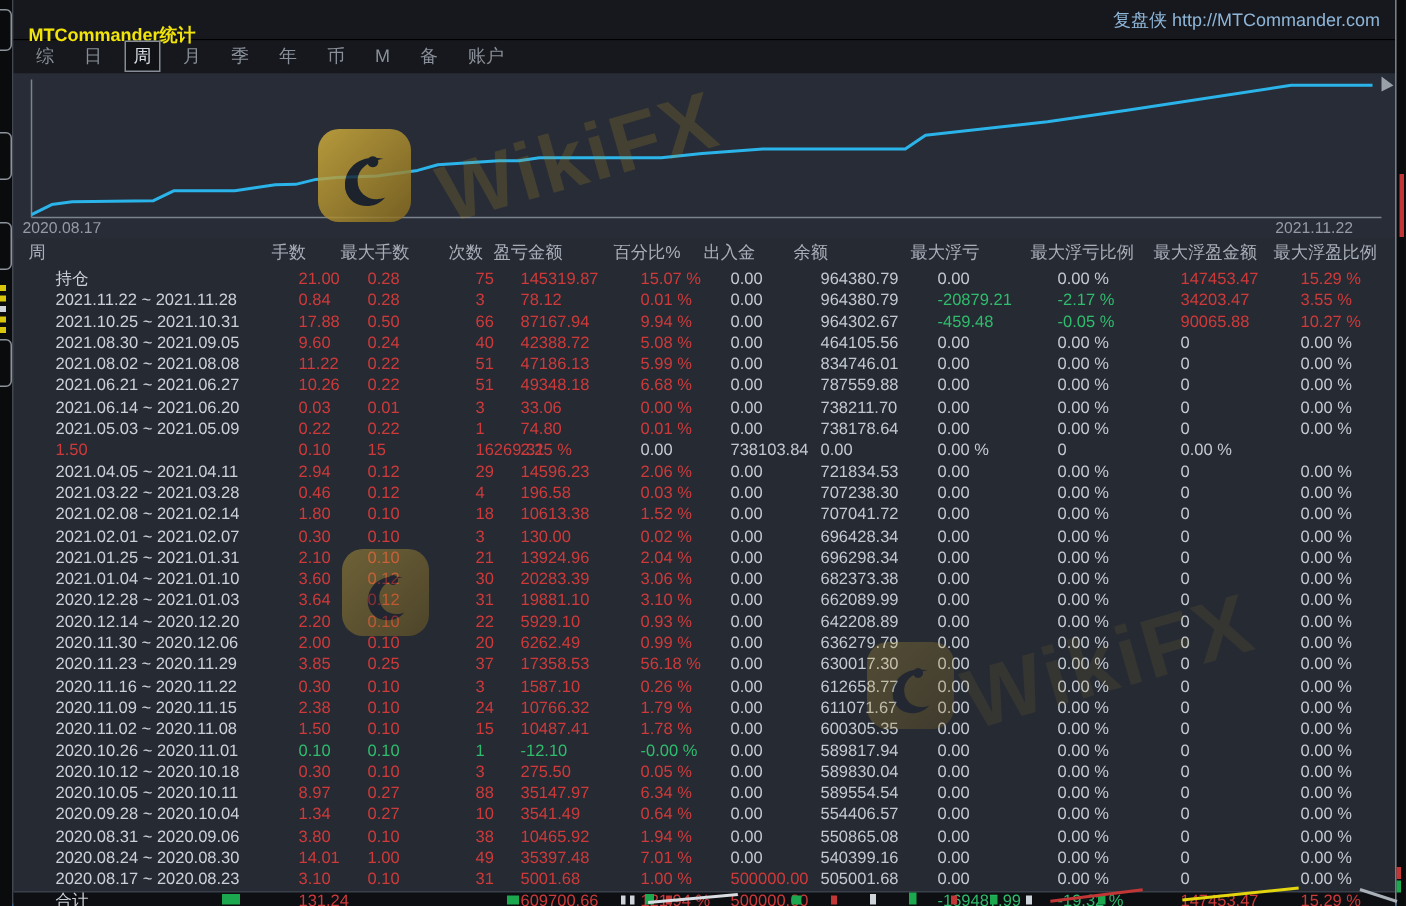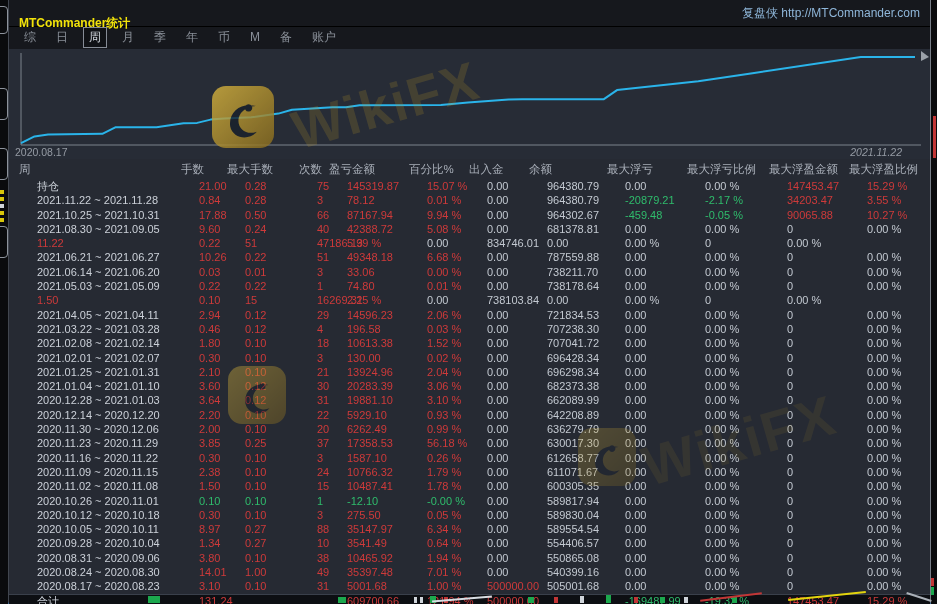--- a/index.html
+++ b/index.html
@@ -14,21 +14,21 @@
   .title{color:#f2e30a;font-weight:bold;font-size:12px;margin-top:20px;}
   .brand{color:#8fb6d9;font-size:12px;}
   .menubar{height:20px;background:#16181d;display:flex;align-items:center;gap:10px;
            padding:0 0 2px 10px;}
   .menu-item{color:#8a9099;font-size:12px;padding:1px 5px;cursor:default;}
   .menu-item.active{color:#d6dbe2;border:1px solid #868c96;background:#101216;}
   
   .chart-area{position:relative;height:110px;background:#272c36;}
   .chart-area svg{position:absolute;left:0;top:0;}
   .x-label{position:absolute;bottom:1px;font-size:10.5px;color:#959ba4;text-align:center;}
-  .x-label.left{left:6px;} .x-label.right{right:28px;font-style:italic;}
+  .x-label.left{left:6px;} .x-label.right{right:28px;}
   
   .thead,.trow{display:grid;grid-template-columns:162px 46px 72px 30px 80px 60px 60px 78px 80px 82px 80px 1fr;
                padding-left:10px;white-space:nowrap;}
   .thead{height:20px;line-height:20px;font-size:11.5px;color:#a9afb9;}
   .trow{height:14.3px;line-height:14.3px;font-size:11px;padding-left:28px;}
   .trow.total{height:13px;line-height:13px;background:#0d0f13;border-top:1px solid #3a404b;}
   .c-d{color:#ccd1d9;} .c-w{color:#c3c9d1;} .c-r{color:#ce3a3a;} .c-g{color:#2fbc6c;}
   
   .wm-logo{position:absolute;border-radius:14px;background:linear-gradient(135deg,#d9b53e,#8a6d1f);
            display:flex;align-items:center;justify-content:center;}
@@ -144,27 +144,28 @@
           <span class="c-r">10.27 %</span>
         </div>
         <div class="trow">
           <span class="c-d">2021.08.30 ~ 2021.09.05</span>
           <span class="c-r">9.60</span>
           <span class="c-r">0.24</span>
           <span class="c-r">40</span>
           <span class="c-r">42388.72</span>
           <span class="c-r">5.08 %</span>
           <span class="c-w">0.00</span>
-          <span class="c-w">681378.81</span>
-          <span class="c-w">0.00</span>
-          <span class="c-w">0.00 %</span>
-          <span class="c-w">0</span>
-          <span class="c-w">0.00 %</span>
-        </div>
-        <div class="trow">
+          <span class="c-w">464105.56</span>
+          <span class="c-w">0.00</span>
+          <span class="c-w">0.00 %</span>
+          <span class="c-w">0</span>
+          <span class="c-w">0.00 %</span>
+        </div>
+        <div class="trow">
+          <span class="c-d">2021.08.02 ~ 2021.08.08</span>
           <span class="c-r">11.22</span>
           <span class="c-r">0.22</span>
           <span class="c-r">51</span>
           <span class="c-r">47186.13</span>
           <span class="c-r">5.99 %</span>
           <span class="c-w">0.00</span>
           <span class="c-w">834746.01</span>
           <span class="c-w">0.00</span>
           <span class="c-w">0.00 %</span>
           <span class="c-w">0</span>

